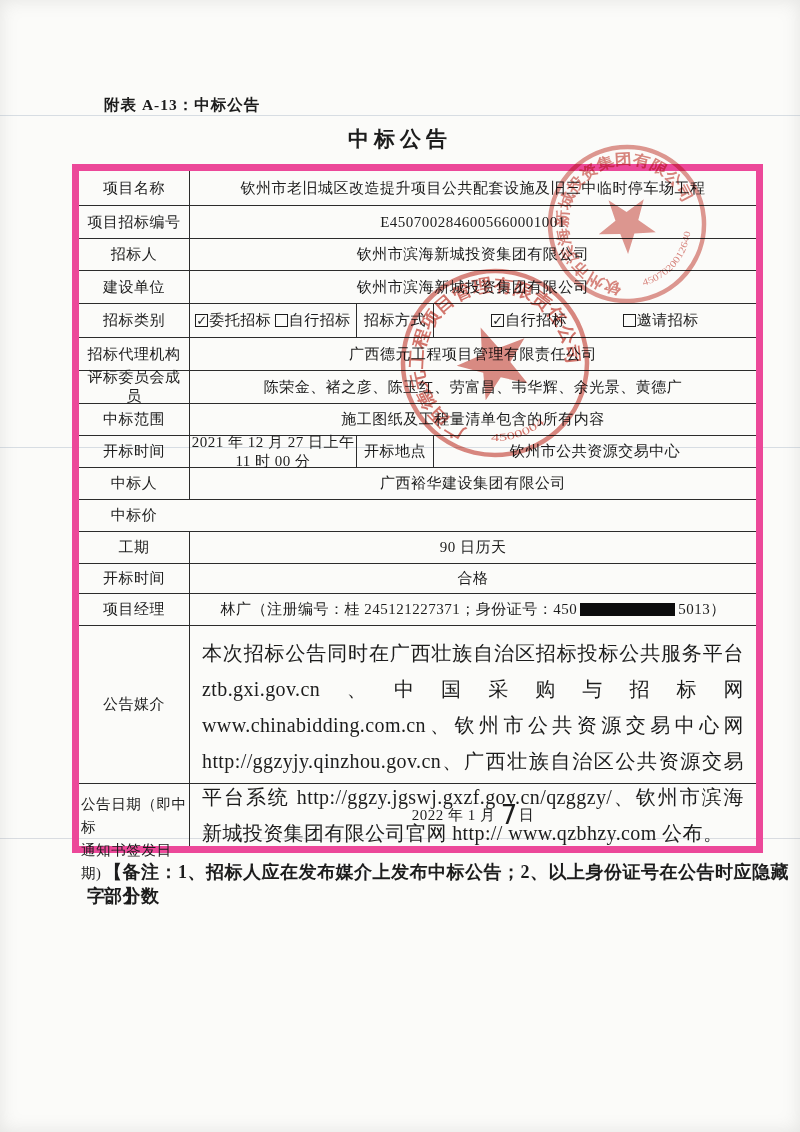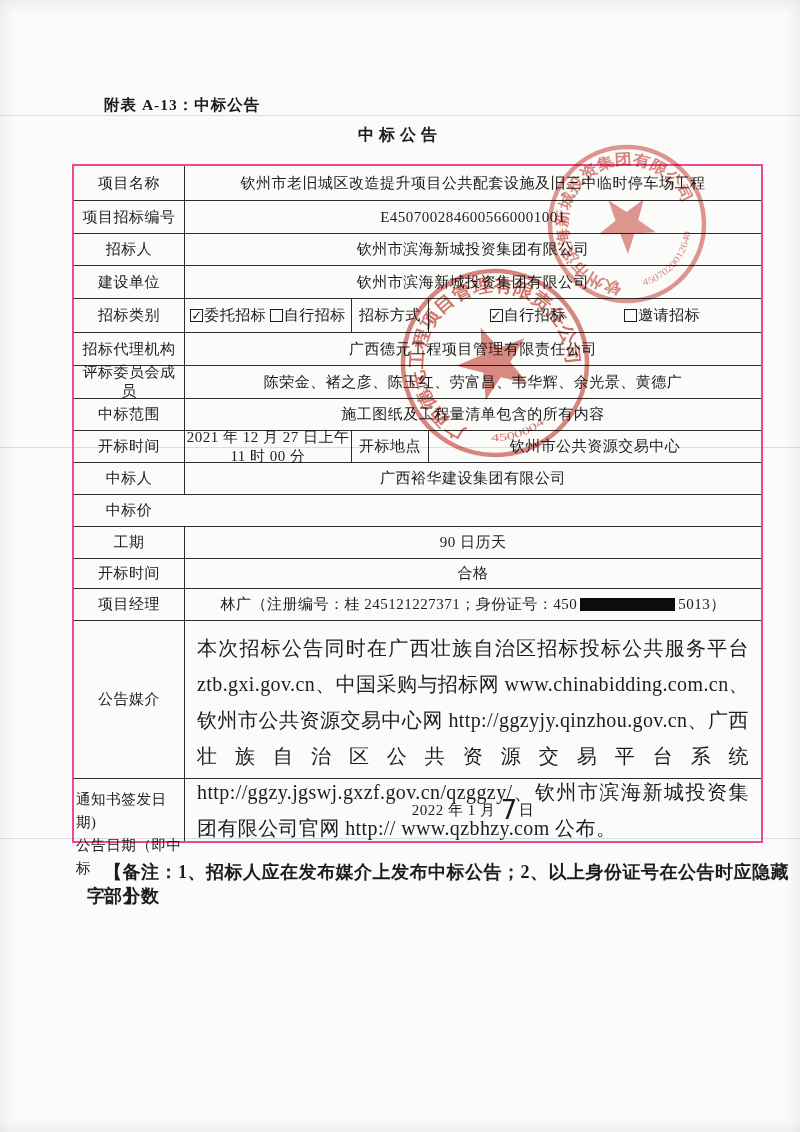--- a/index.html
+++ b/index.html
@@ -4,23 +4,23 @@
 <style>
   html,body{margin:0;padding:0;background:#dcdcdc;}
   .page{
     position:relative;width:800px;height:1132px;margin:0 auto;
     background:#fbfbf9;overflow:hidden;
     font-family:"Liberation Serif","DejaVu Serif",serif;color:#1c1c1c;
     box-shadow:inset 0 0 18px rgba(120,120,120,.18);
   }
   .scanline{position:absolute;left:0;width:100%;height:1px;background:rgba(150,165,185,.35);}
   .doc-header{position:absolute;left:104px;top:95px;font-size:15.5px;font-weight:bold;letter-spacing:1px;text-align:right;}
-  .doc-title{position:absolute;left:0;right:0;top:125px;text-align:center;font-size:16px;font-weight:bold;letter-spacing:5px;}
-
-  .bid-table{position:absolute;left:72px;top:164px;width:691px;border:2px solid #ec4899;box-sizing:border-box;background:transparent;}
+  .doc-title{position:absolute;left:0;right:0;top:125px;text-align:center;font-size:21px;font-weight:bold;letter-spacing:5px;}
+
+  .bid-table{position:absolute;left:72px;top:164px;width:691px;border:7px solid #ec4899;box-sizing:border-box;background:transparent;}
   .row{display:flex;border-top:1px solid #2c2c2c;box-sizing:border-box;align-items:stretch;}
   .row:first-child{border-top:none;}
   .cell{display:flex;align-items:center;justify-content:center;text-align:center;font-size:15px;box-sizing:border-box;letter-spacing:.5px;}
   .cell-label{width:110px;flex:none;padding:0 2px;}
   .cell-value{flex:1;border-left:1px solid #2c2c2c;padding:0 20px;}
   .cell-sub1{width:167px;flex:none;border-left:1px solid #2c2c2c;}
   .cell-mid{width:77px;flex:none;border-left:1px solid #2c2c2c;}
   .cell-sub2{flex:1;border-left:1px solid #2c2c2c;}
   .h34{height:34px}.h33{height:33px}.h32{height:32px}.h30{height:30px}.h158{height:158px}.h63{height:63px}
 
@@ -156,22 +156,22 @@
       </div>
     </div>
 
     <div class="row h158">
       <div class="cell cell-label">公告媒介</div>
       <div class="cell cell-value media-cell">本次招标公告同时在广西壮族自治区招标投标公共服务平台 ztb.gxi.gov.cn、中国采购与招标网 www.chinabidding.com.cn、钦州市公共资源交易中心网 http://ggzyjy.qinzhou.gov.cn、广西壮族自治区公共资源交易平台系统 http://ggzy.jgswj.gxzf.gov.cn/qzggzy/、钦州市滨海新城投资集团有限公司官网 http:// www.qzbhzy.com 公布。</div>
     </div>
 
     <div class="row h63">
       <div class="cell cell-label date-label">
+        <span>公告日期（即中标</span>
         <span>通知书签发日期)</span>
-        <span>公告日期（即中标</span>
       </div>
       <div class="cell cell-value">
         <span>2022 年 1 月</span>&nbsp;<span class="big-day">7</span><span>日</span>
       </div>
     </div>
 
   </div>
 
   <div class="remark remark-l1">【备注：1、招标人应在发布媒介上发布中标公告；2、以上身份证号在公告时应隐藏部分数</div>
   <div class="remark remark-l2">字。】</div>

